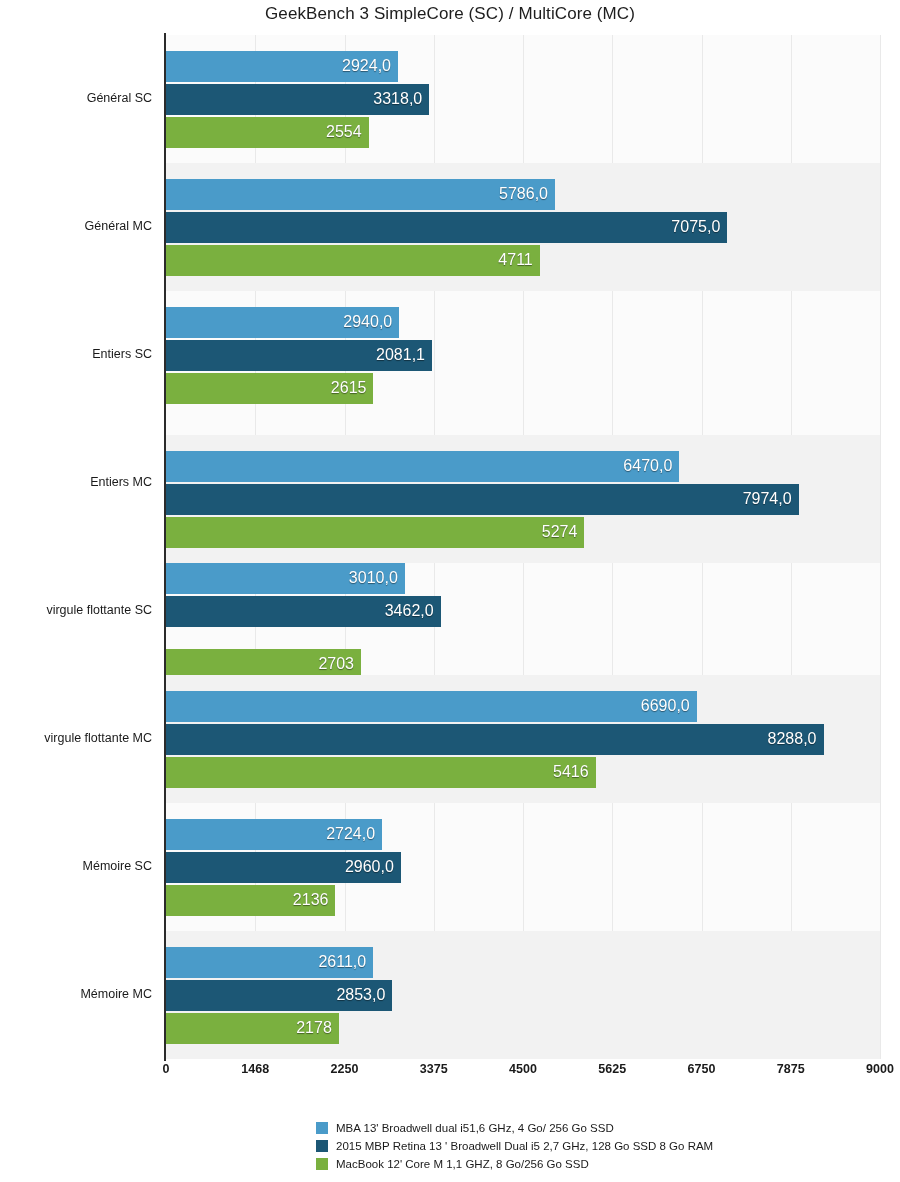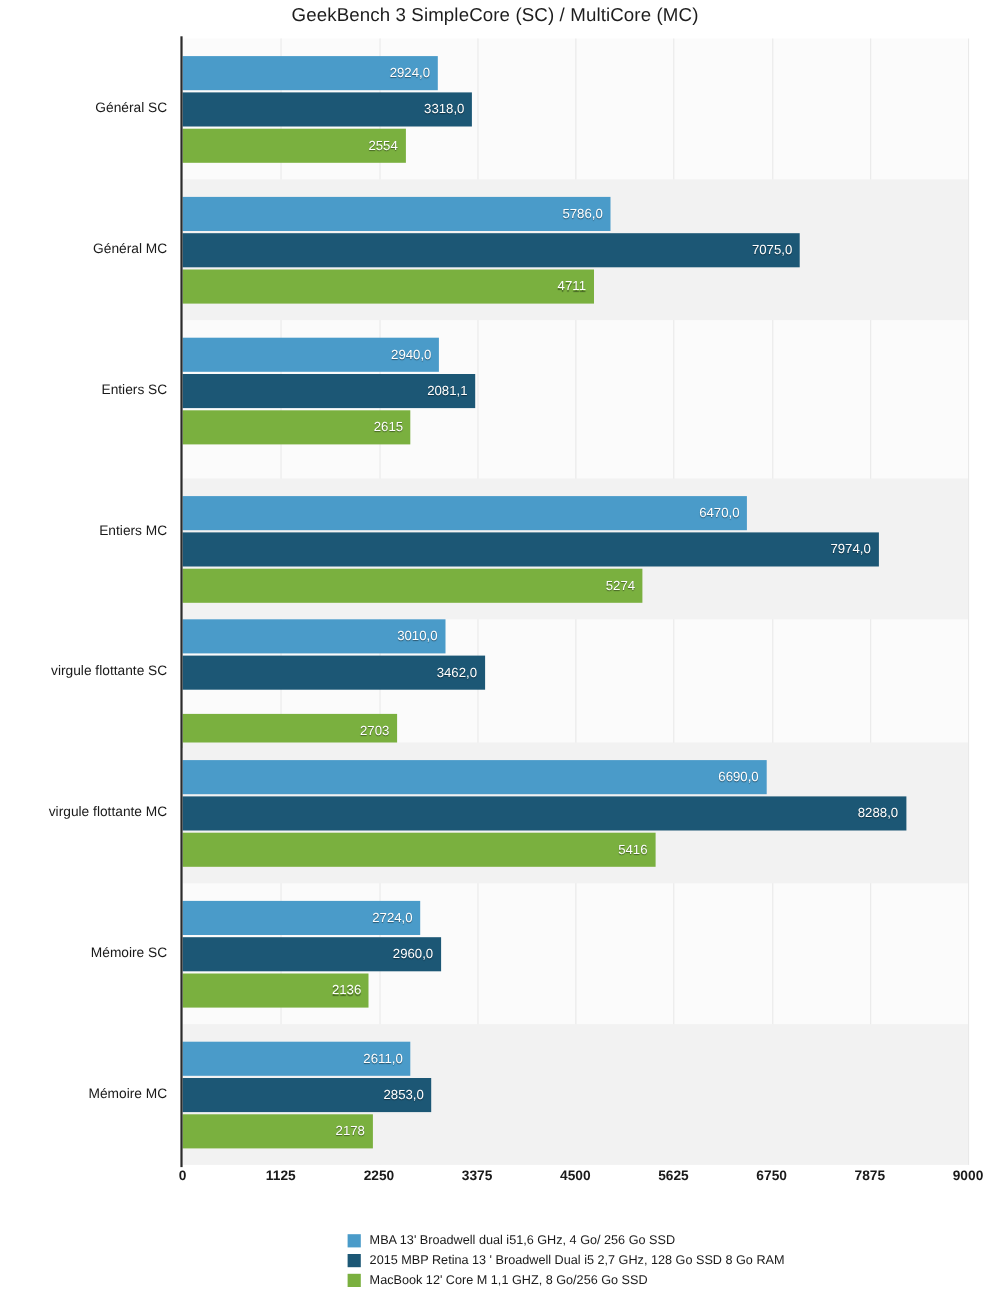--- a/index.html
+++ b/index.html
@@ -83,21 +83,21 @@
     left: 0;
     top: 0;
     height: 100%;
     box-sizing: border-box;
   }
   .bar-label {
     position: absolute;
     right: 7px;
     top: 50%;
     transform: translateY(-50%);
-    font-size: 12px;
+    font-size: 16px;
     color: #ffffff;
     white-space: nowrap;
     text-shadow: 0 1px 1px rgba(0,0,0,0.45);
   }
 
   
   .cat-label {
     position: absolute;
     right: 0;
     width: 150px;
@@ -324,21 +324,21 @@
       <div class="cat-label" style="top: 312px;">Entiers SC</div>
       <div class="cat-label" style="top: 440px;">Entiers MC</div>
       <div class="cat-label" style="top: 568px;">virgule flottante SC</div>
       <div class="cat-label" style="top: 696px;">virgule flottante MC</div>
       <div class="cat-label" style="top: 824px;">Mémoire SC</div>
       <div class="cat-label" style="top: 952px;">Mémoire MC</div>
     </div>
 
   <div class="xaxis" id="xaxis">
       <div class="xtick" style="left: 0px;">0</div>
-      <div class="xtick" style="left: 89.25px;">1125</div>
+      <div class="xtick" style="left: 89.25px;">1468</div>
       <div class="xtick" style="left: 178.5px;">2250</div>
       <div class="xtick" style="left: 267.75px;">3375</div>
       <div class="xtick" style="left: 357px;">4500</div>
       <div class="xtick" style="left: 446.25px;">5625</div>
       <div class="xtick" style="left: 535.5px;">6750</div>
       <div class="xtick" style="left: 624.75px;">7875</div>
       <div class="xtick" style="left: 714px;">9000</div>
     </div>
 
   <div class="legend" id="legend">

